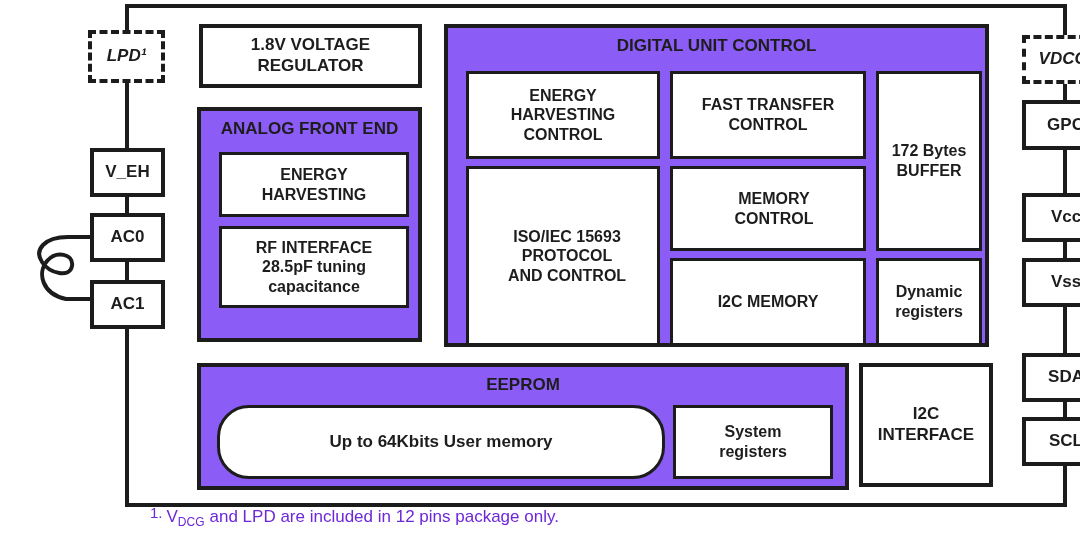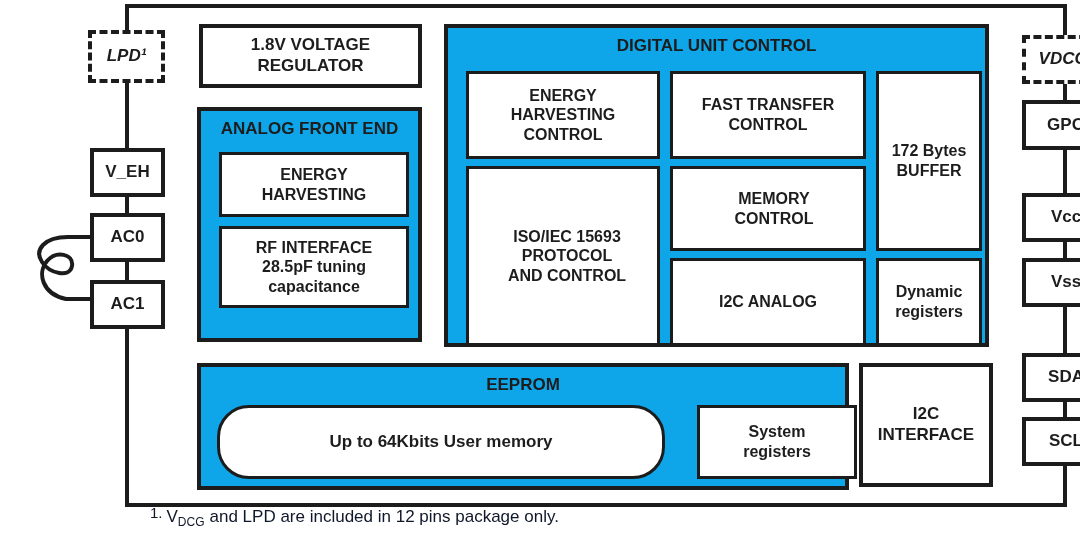--- a/index.html
+++ b/index.html
@@ -14,21 +14,21 @@
   .box {
     position:absolute; box-sizing:border-box; background:#ffffff;
     border:3px solid #1c1c1c; z-index:2;
     display:flex; align-items:center; justify-content:center;
     text-align:center; font-weight:bold; line-height:1.22;
     white-space:pre-line; font-size:16px;
   }
   .pin { border-width:4px; font-size:17px; z-index:3; }
   .pin.dashed { border-style:dashed; font-style:italic; }
   .frame {
-    position:absolute; box-sizing:border-box; background:#0ea5e9;
+    position:absolute; box-sizing:border-box; background:#8b5cf6;
     border:4px solid #1c1c1c; z-index:2; text-align:center;
   }
   .frame .frame-title {
     display:block; font-weight:bold; font-size:17px; padding-top:8px;
     white-space:pre-line;
   }
   .frame .box { border-width:3px; }
   .fs17 { font-size:17px; }
   #footnote {
     position:absolute; left:118px; top:507px; z-index:2;
@@ -84,32 +84,32 @@
 CONTROL</div>
     <div class="box" style="left:222px; top:43px; width:196px; height:88px;">FAST TRANSFER
 CONTROL</div>
     <div class="box" style="left:428px; top:43px; width:106px; height:180px;">172 Bytes
 BUFFER</div>
     <div class="box" style="left:18px; top:138px; width:194px; height:180px;padding-left:8px;">ISO/IEC 15693
 PROTOCOL
 AND CONTROL</div>
     <div class="box" style="left:222px; top:138px; width:196px; height:85px;padding-left:12px;">MEMORY
 CONTROL</div>
-    <div class="box" style="left:222px; top:230px; width:196px; height:88px;">I2C ANALOG</div>
+    <div class="box" style="left:222px; top:230px; width:196px; height:88px;">I2C MEMORY</div>
     <div class="box" style="left:428px; top:230px; width:106px; height:88px;">Dynamic
 registers</div>
   </div>
 
   <div class="frame" style="left:165px; top:363px; width:652px; height:127px;">
     <span class="frame-title">EEPROM</span>
     <div class="box fs17" style="left:16px; top:38px; width:448px; height:74px;border-radius:32px;">Up to 64Kbits User memory</div>
-    <div class="box" style="left:496px; top:38px; width:160px; height:74px;">System
+    <div class="box" style="left:472px; top:38px; width:160px; height:74px;">System
 registers</div>
   </div>
 
   <div class="box fs17" style="left:827px; top:363px; width:134px; height:124px; border-width:4px;">I2C
 INTERFACE</div>
 
-  <div id="footnote" style="color: #0f172a;">
+  <div id="footnote" style="color: #6d28d9;">
     <span class="fn-index">1.</span><span class="fn-var">V</span><span class="fn-sub">DCG</span><span class="fn-text">and LPD are included in 12 pins package only.</span>
   </div>
 
 </div>
 
 </body></html>

